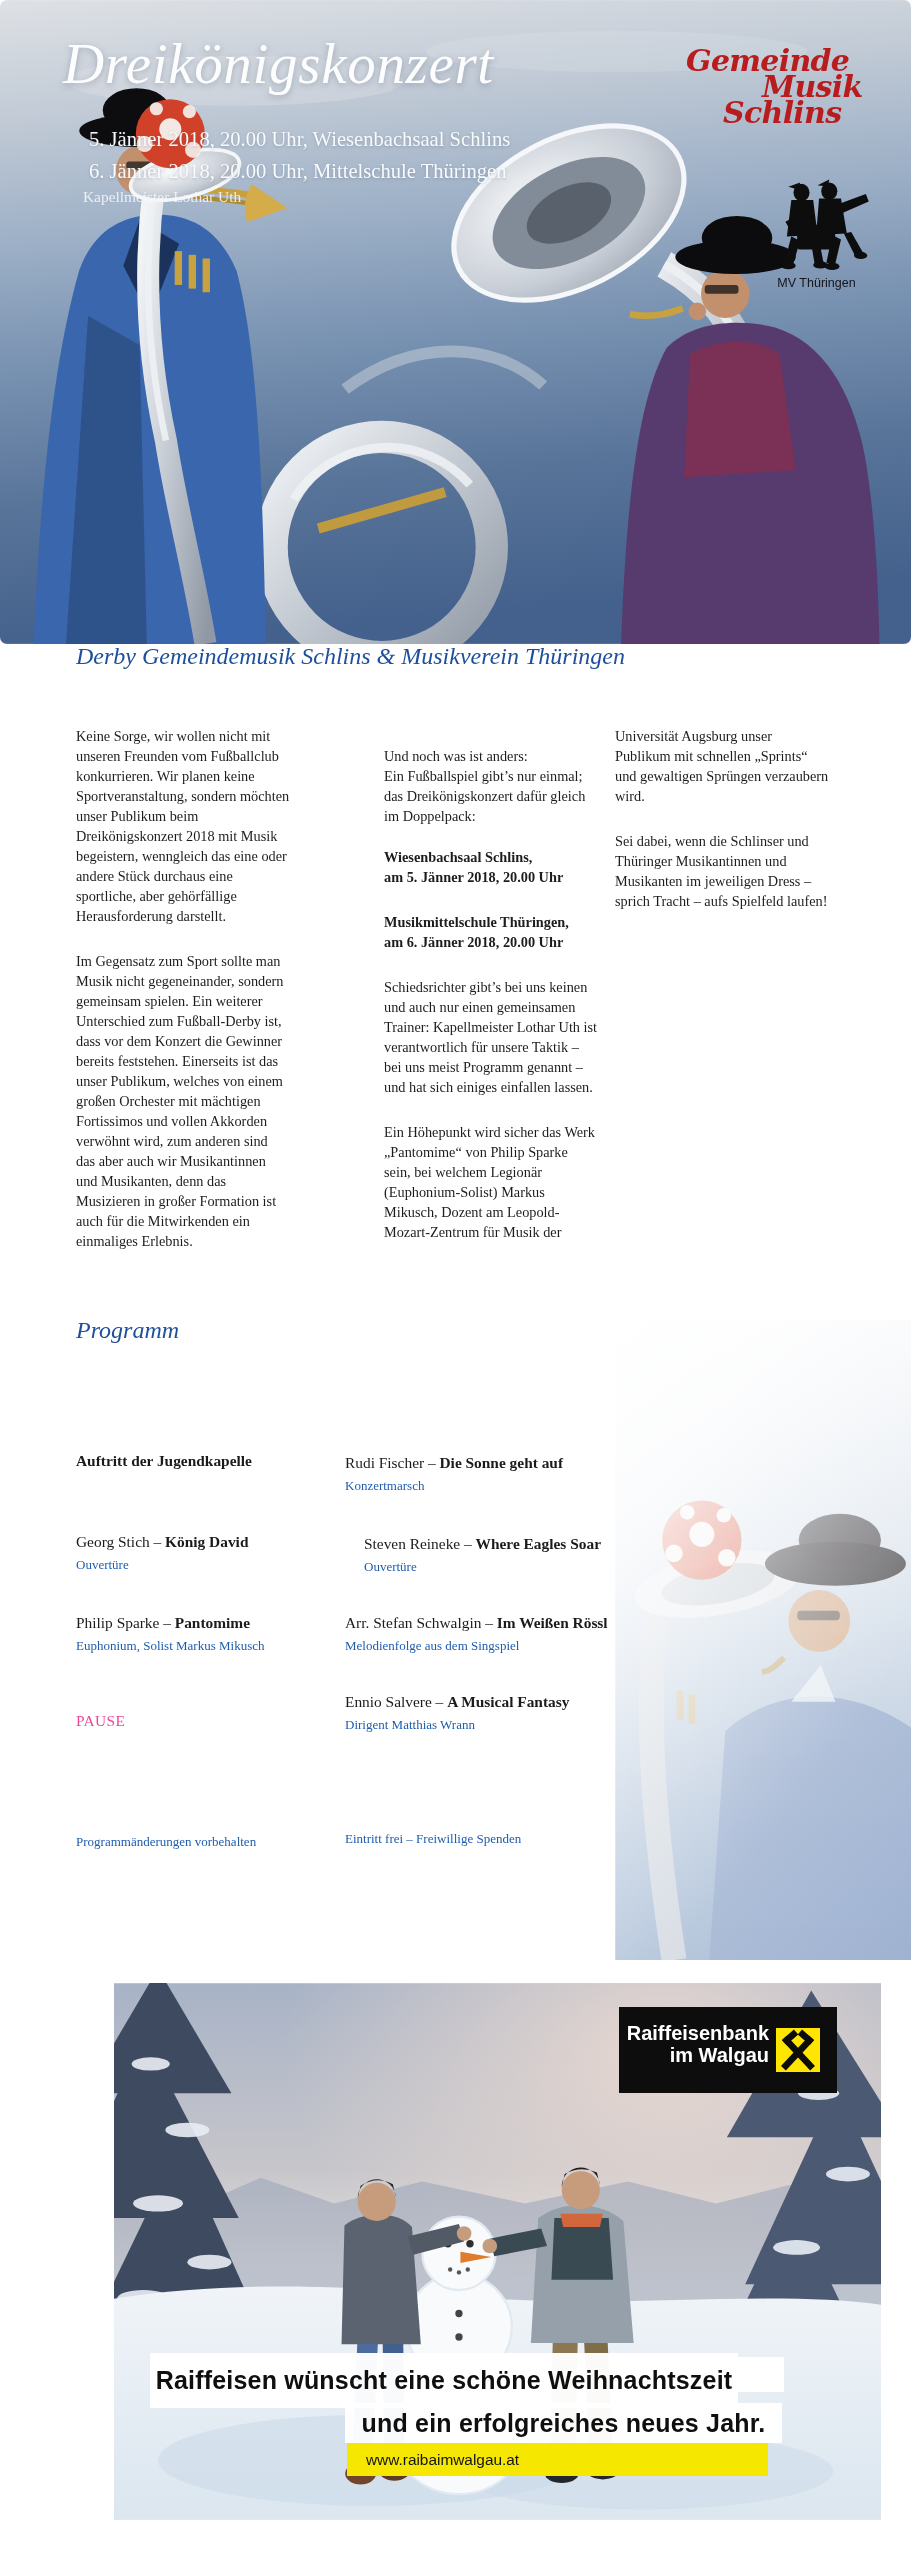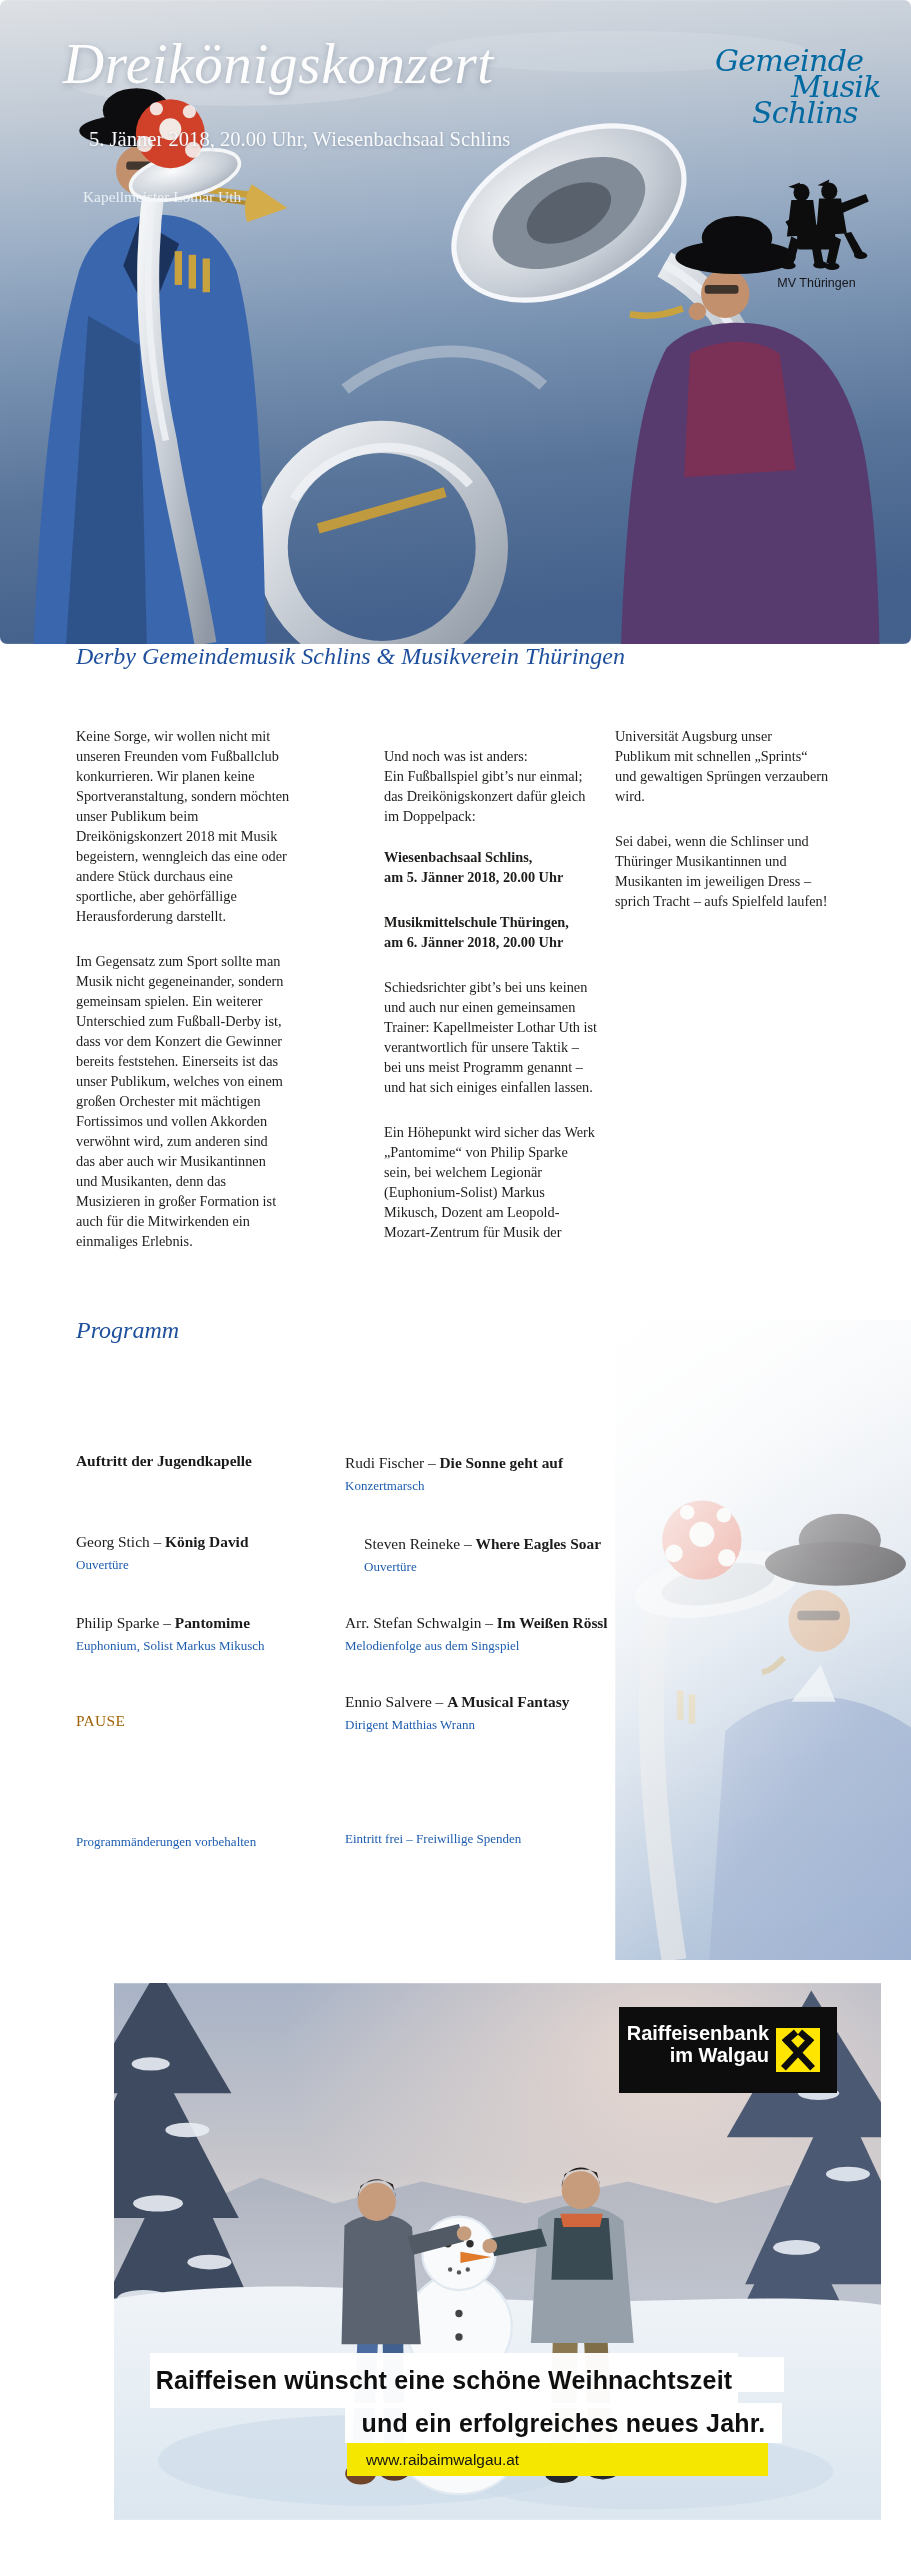--- a/index.html
+++ b/index.html
@@ -8,22 +8,22 @@
   .abs{position:absolute;}
 
   
   #header{left:0;top:0;width:911px;height:644px;overflow:hidden;border-radius:7px;}
   #header svg{position:absolute;left:0;top:0;}
   .concert-title{left:63px;top:31px;font-size:57px;font-style:italic;color:#fdfdfe;
         text-shadow:0 1.5px 5.9px rgba(70,85,110,.35);letter-spacing:0.7px;}
   .concert-dates{left:89px;top:123px;font-size:20.6px;line-height:32px;color:#f8fafc;
         text-shadow:0 0.7px 2.9px rgba(70,85,110,.3);}
   .conductor{left:83px;top:188px;font-size:15.4px;color:rgba(246,249,252,.85);}
-  .gms-logo{left:715px;top:46px;width:191px;color:#0369a1;font-family:"DejaVu Serif",serif;
-        font-style:italic;font-weight:normal;line-height:29px;font-size:30px;letter-spacing:-0.7px;}
+  .gms-logo{left:686px;top:46px;width:191px;color:#b91c1c;font-family:"DejaVu Serif",serif;
+        font-style:italic;font-weight:bold;line-height:29px;font-size:30px;letter-spacing:-0.7px;}
   .gms-l1{margin-left:0;}
   .gms-l2{margin-left:76px;margin-top:-2.9px;}
   .gms-l3{margin-left:37px;margin-top:-2.9px;}
   .mv-logo{left:756px;top:178px;width:121px;height:116px;}
   .mv-caption{position:absolute;left:0;top:98px;width:121px;text-align:center;
         font-family:"Liberation Sans",sans-serif;font-size:12.5px;color:#15151a;}
 
   
   .section-heading{font-size:24px;font-style:italic;color:#1d4f9c;}
   #article-heading{left:76px;top:643px;}
@@ -35,21 +35,21 @@
   #col2{left:345px;top:746px;margin-left:39px;}
   #col2 .intro{margin:0 0 20.6px 0;}
   #col3{left:615px;top:726px;}
 
   
   #program-heading{left:76px;top:1317px;}
   .prog{font-size:15.4px;color:#1b1b1b;}
   .prog b{font-weight:bold;}
   .prog .sub{font-size:13px;color:#1e5dae;margin-top:5.9px;}
   .blue-note{font-size:13px;color:#1e5dae;}
-  .pause{font-size:15.4px;color:#a16207;letter-spacing:0.4px;}
+  .pause{font-size:15.4px;color:#ec4899;letter-spacing:0.4px;}
 
   
   #program-photo{left:615px;top:1320px;width:297px;height:640px;overflow:hidden;}
   #program-photo .fade{position:absolute;left:0;top:0;width:297px;height:640px;
         background:linear-gradient(128deg,rgba(255,255,255,.98) 0%,rgba(255,255,255,.85) 22%,
         rgba(255,255,255,.45) 48%,rgba(255,255,255,.15) 70%,rgba(255,255,255,0) 100%);}
 
   
   #ad{left:76px;top:1983px;width:767px;height:537px;overflow:hidden;font-family:"Liberation Sans",sans-serif;padding-left:38px;}
   .ad-logo-box{left:543px;top:24px;width:218px;height:86px;background:#0d0d0d;}
@@ -153,20 +153,21 @@
         <circle cx="988" cy="400" r="33" fill="#c2906c"></circle>
         <rect x="960" y="388" width="46" height="12" rx="4" fill="#1d1d1d" opacity="0.8"></rect>
         <ellipse cx="1002" cy="350" rx="82" ry="23" fill="#0c0c0e"></ellipse>
         <ellipse cx="1004" cy="324" rx="48" ry="30" fill="#0c0c0e"></ellipse>
       </g>
     </svg>
 
     <div class="abs concert-title">Dreikönigskonzert</div>
     <div class="abs concert-dates">
       <div>5. Jänner 2018, 20.00 Uhr, Wiesenbachsaal Schlins</div>
+      <div>6. Jänner 2018, 20.00 Uhr, Mittelschule Thüringen</div>
     </div>
     <div class="abs conductor">Kapellmeister Lothar Uth</div>
 
     <div class="abs gms-logo">
       <div class="gms-l1">Gemeinde</div>
       <div class="gms-l2">Musik</div>
       <div class="gms-l3">Schlins</div>
     </div>
 
     <div class="abs mv-logo">

